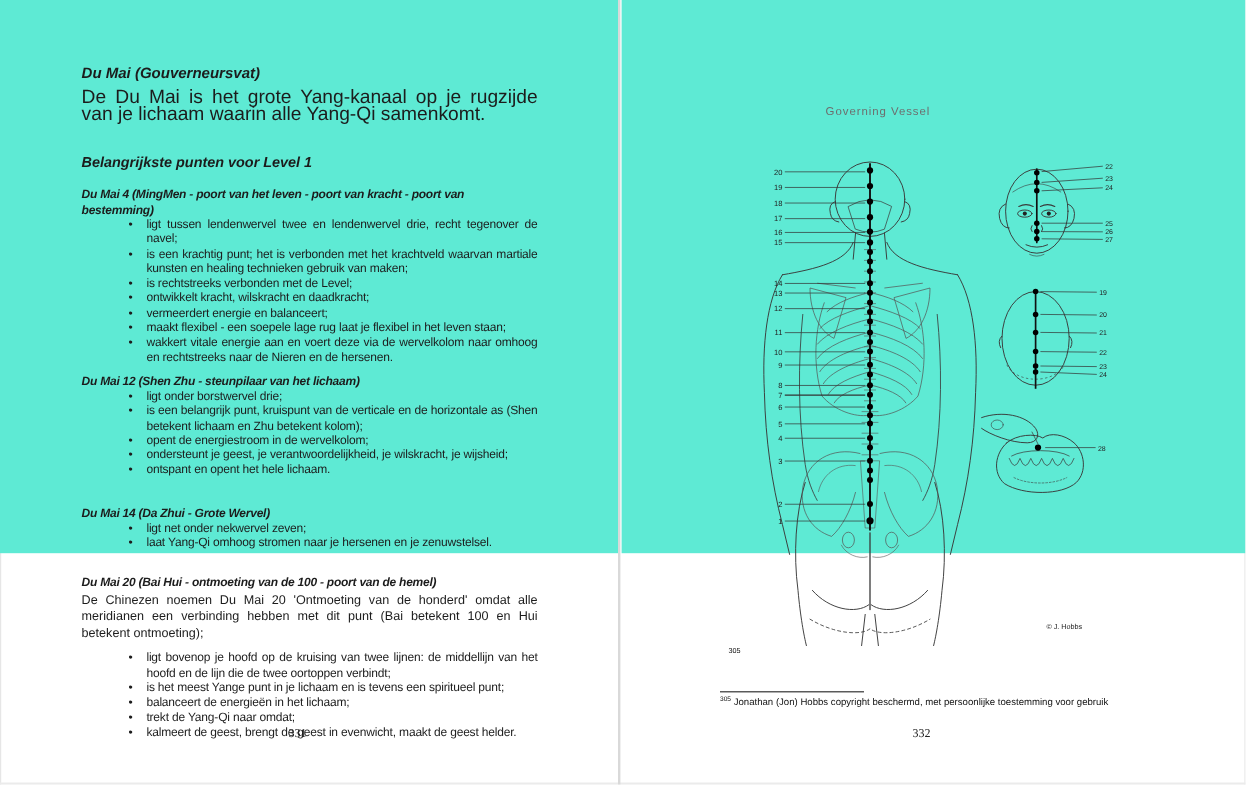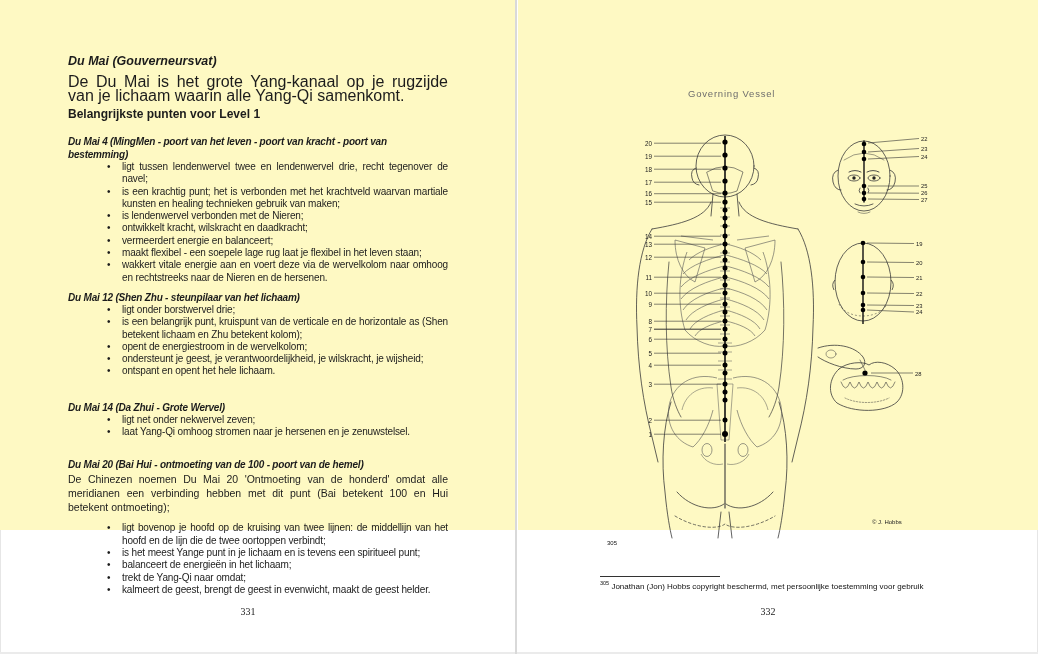--- a/index.html
+++ b/index.html
@@ -2,29 +2,29 @@
 <html><head>
 <meta charset="utf-8">
 <style>
   html,body { margin:0; padding:0; background:#fff; }
   .spread {
     position:relative; width:1038px; height:654px; background:#ffffff;
     font-family:"Liberation Sans", sans-serif; overflow:hidden;
     box-shadow: inset 0 -2px 0 #ebebeb, inset 1px 0 0 #e6e6e6, inset -1px 0 0 #e6e6e6;
   }
   .divider { position:absolute; left:515px; top:0; width:2px; height:654px; background:#d9d9d9; }
-  .page { position:absolute; top:0; height:530px; background:#fef9c3; }
+  .page { position:absolute; top:0; height:461px; background:#5eead4; }
   .page-left  { left:0; width:515px; }
   .page-right { left:518px; width:520px; }
 
   
   .text-col { position:relative; width:380px; margin-left:68px; padding-top:54px; color:#1c1c1c; }
   .doc-title { font-style:italic; font-weight:bold; font-size:12.5px; line-height:15px; margin:0; }
   .intro { font-size:16px; line-height:14px; text-align:justify; margin:6px 0 0 0; }
-  .subtitle { font-weight:bold; font-size:12px; line-height:15px; margin:4px 0 0 0; }
+  .subtitle { font-style:italic; font-weight:bold; font-size:12px; line-height:15px; margin:25px 0 0 0; }
   .sec-head { font-style:italic; font-weight:bold; font-size:10px; letter-spacing:-0.2px; line-height:13px; margin:0; }
   .mt13 { margin-top:13px; } .mt17 { margin-top:7px; } .mt25 { margin-top:23px; } .mt20 { margin-top:20px; }
   .sec-intro { font-size:10.5px; line-height:14px; text-align:justify; margin:1px 0 0 0; }
   ul.bullets { list-style:none; margin:0; padding:0; }
   ul.mt8 { margin-top:8px; }
   ul.bullets li { position:relative; padding-left:54px; font-size:10px; letter-spacing:-0.15px; line-height:12.3px; text-align:justify; }
   ul.bullets li::before { content:"\2022"; position:absolute; left:39px; top:0; font-size:10px; }
   .pagenum { position:absolute; top:606px; font-family:"Liberation Serif", serif; font-size:10px; color:#222; text-align:center; }
   .pagenum-left  { left:68px; width:360px; }
   .pagenum-right { left:82px; width:336px; }
@@ -48,21 +48,21 @@
   <div class="page page-left">
     <div class="text-col">
       <h1 class="doc-title">Du Mai (Gouverneursvat)</h1>
       <p class="intro">De Du Mai is het grote Yang-kanaal op je rugzijde van je lichaam waarin alle Yang-Qi samenkomt.</p>
       <h2 class="subtitle">Belangrijkste punten voor Level 1</h2>
 
       <h3 class="sec-head mt13">Du Mai 4 (MingMen - poort van het leven - poort van kracht - poort van bestemming)</h3>
       <ul class="bullets">
         <li>ligt tussen lendenwervel twee en lendenwervel drie, recht tegenover de navel;</li>
         <li>is een krachtig punt; het is verbonden met het krachtveld waarvan martiale kunsten en healing technieken gebruik van maken;</li>
-        <li>is lendenwervel verbonden met de Nieren;</li>
+        <li>is rechtstreeks verbonden met de Level;</li>
         <li>ontwikkelt kracht, wilskracht en daadkracht;</li>
         <li>vermeerdert energie en balanceert;</li>
         <li>maakt flexibel - een soepele lage rug laat je flexibel in het leven staan;</li>
         <li>wakkert vitale energie aan en voert deze via de wervelkolom naar omhoog en rechtstreeks naar de Nieren en de hersenen.</li>
       </ul>
 
       <h3 class="sec-head mt17">Du Mai 12 (Shen Zhu - steunpilaar van het lichaam)</h3>
       <ul class="bullets">
         <li>ligt onder borstwervel drie;</li>
         <li>is een belangrijk punt, kruispunt van de verticale en de horizontale as (Shen betekent lichaam en Zhu betekent kolom);</li>

